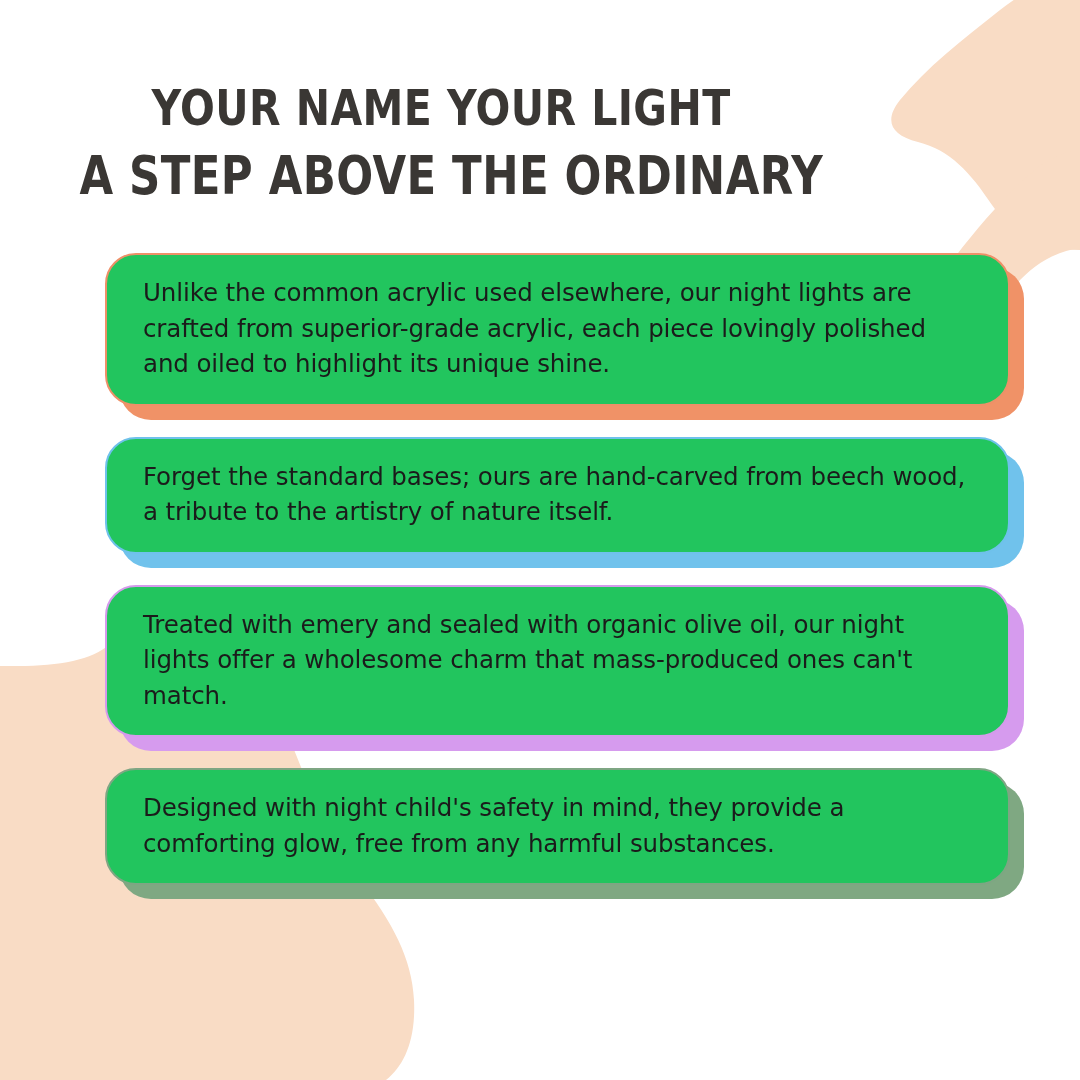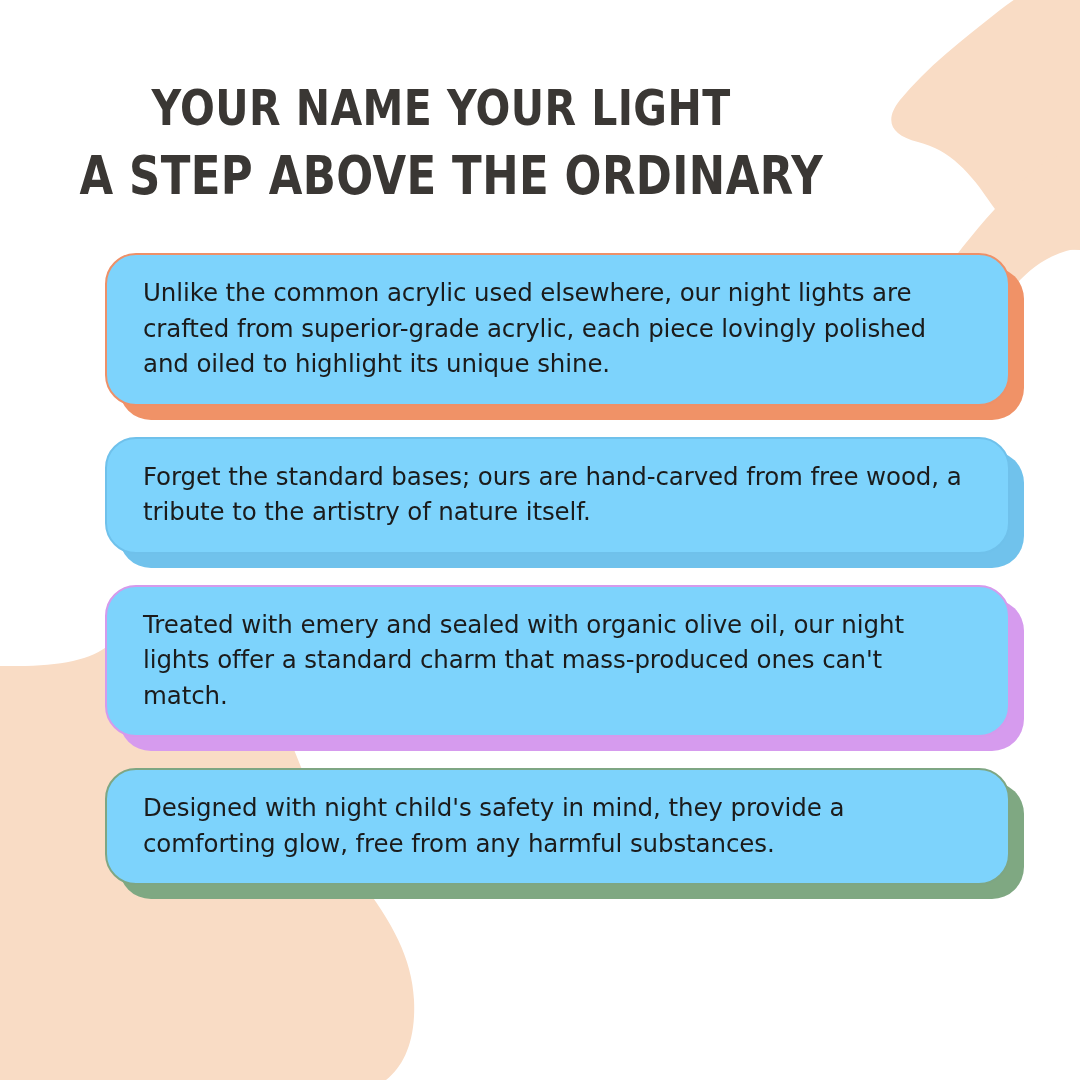--- a/index.html
+++ b/index.html
@@ -78,21 +78,21 @@
     right: -14px;
     bottom: -14px;
     border-radius: 32px;
     z-index: 1;
   }
 
   
   .card-face {
     position: relative;
     z-index: 2;
-    background: #7dd3fc;
+    background: #22c55e;
     border: 2px solid #14b8a6;
     border-radius: 31px;
     box-sizing: border-box;
     padding: 20px 34px 22px 36px;
     min-height: 104px;
     display: flex;
     align-items: flex-start;
   }
 
   .card-text {
@@ -127,29 +127,29 @@
     <div class="card">
       <div class="card-shadow" style="background: rgb(240, 146, 103);"></div>
       <div class="card-face" style="border-color: rgb(238, 144, 104);">
         <p class="card-text" style="color: rgb(27, 27, 27);">Unlike the common acrylic used elsewhere, our night lights are crafted from superior-grade acrylic, each piece lovingly polished and oiled to highlight its unique shine.</p>
       </div>
     </div>
 
     <div class="card">
       <div class="card-shadow" style="background: rgb(112, 194, 236);"></div>
       <div class="card-face" style="border-color: rgb(111, 193, 235);">
-        <p class="card-text" style="color: rgb(27, 27, 27);">Forget the standard bases; ours are hand-carved from free wood, a tribute to the artistry of nature itself.</p>
+        <p class="card-text" style="color: rgb(27, 27, 27);">Forget the standard bases; ours are hand-carved from beech wood, a tribute to the artistry of nature itself.</p>
       </div>
     </div>
 
 
     <div class="card">
       <div class="card-shadow" style="background: rgb(214, 155, 238);"></div>
       <div class="card-face" style="border-color: rgb(213, 154, 236);">
-        <p class="card-text" style="color: rgb(27, 27, 27);">Treated with emery and sealed with organic olive oil, our night lights offer a standard charm that mass-produced ones can't match.</p>
+        <p class="card-text" style="color: rgb(27, 27, 27);">Treated with emery and sealed with organic olive oil, our night lights offer a wholesome charm that mass-produced ones can't match.</p>
       </div>
     </div>
 
     <div class="card">
       <div class="card-shadow" style="background: rgb(127, 168, 130);"></div>
       <div class="card-face" style="border-color: rgb(126, 166, 131);">
         <p class="card-text" style="color: rgb(27, 27, 27);">Designed with night child's safety in mind, they provide a comforting glow, free from any harmful substances.</p>
       </div>
     </div>
 

